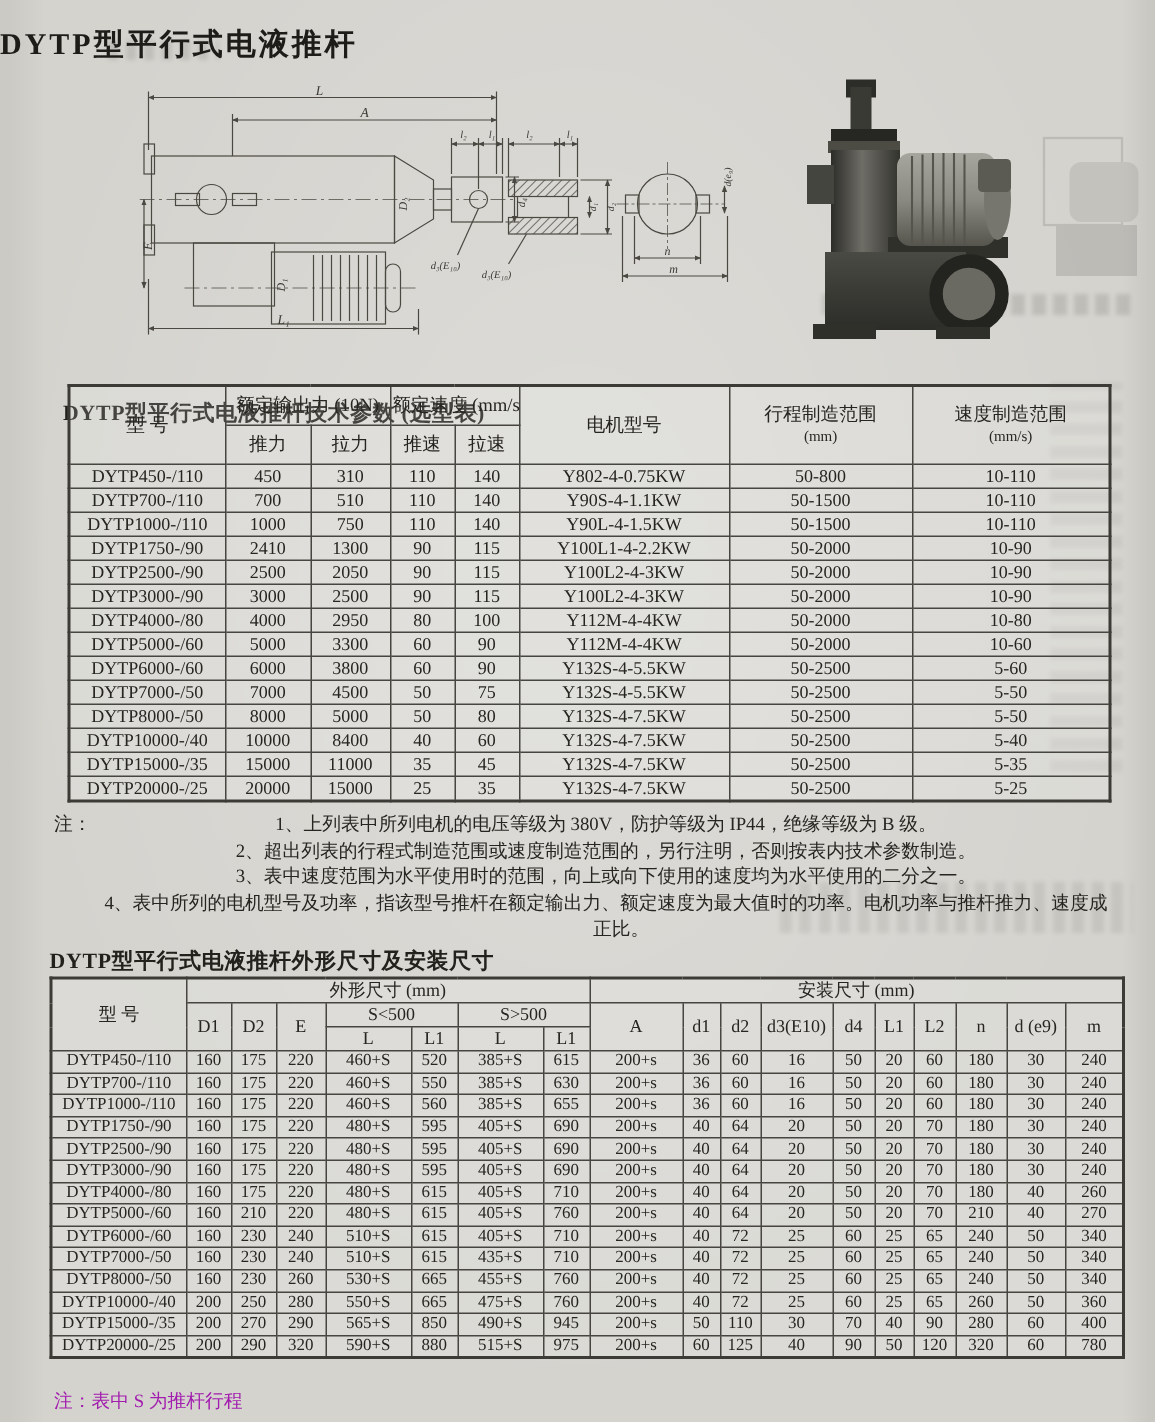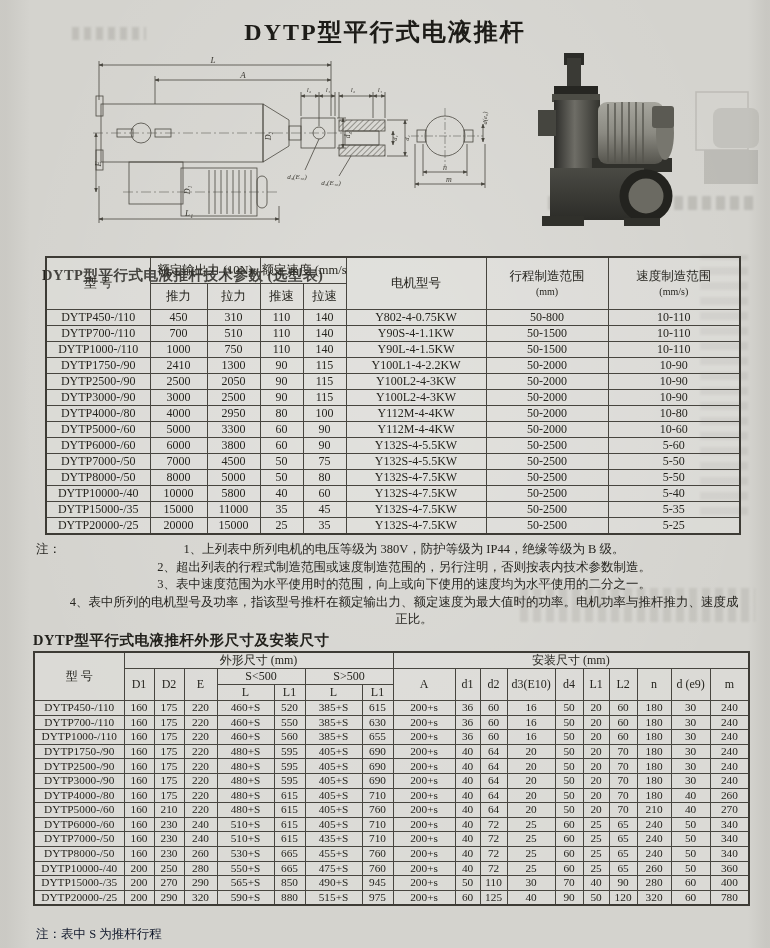--- a/index.html
+++ b/index.html
@@ -22,22 +22,22 @@
     background:repeating-linear-gradient(90deg,#4a4840 0 7px,transparent 7px 12px);}
   .smudge.s2{left:548px;top:196px;width:210px;height:14px;opacity:.16;
     background:repeating-linear-gradient(90deg,#4a4840 0 9px,transparent 9px 14px);}
   .smudge.s3{left:700px;top:255px;width:48px;height:260px;opacity:.07;
     background:repeating-linear-gradient(0deg,#4a4840 0 8px,transparent 8px 15px);}
   .smudge.s4{left:520px;top:588px;width:235px;height:34px;opacity:.10;
     background:repeating-linear-gradient(90deg,#4a4840 0 8px,transparent 8px 13px),
                repeating-linear-gradient(0deg,transparent 0 10px,#d4d3ce 10px 18px);}
 
   .main-title{
-    position:absolute;left:0;top:16px;width:100%;text-align:center;
-    font-size:24px;font-weight:bold;letter-spacing:2px;color:#1d1c18;font-family:Liberation Serif, serif;
+    position:absolute;left:0;top:16px;width:100%;text-align:left;
+    font-size:20px;font-weight:bold;letter-spacing:2px;color:#1d1c18;font-family:Liberation Serif, serif;
   }
   .drawing{position:absolute;left:93px;top:56px;width:440px;height:174px;}
   .photo{position:absolute;left:528px;top:50px;width:235px;height:182px;}
 
   .sec-title{position:absolute;font-size:14.5px;font-weight:bold;color:#22211c;letter-spacing:.5px;}
   .sec-title.t1t{left:42px;top:234px;margin-top:32px;}
   .sec-title.t2t{left:33px;top:631px;}
 
   table{border-collapse:collapse;table-layout:fixed;background:rgba(255,255,255,.16);}
   th,td{border:1px solid #47453f;text-align:center;vertical-align:middle;
@@ -49,21 +49,21 @@
   .dims th{font-size:12px;height:15px;line-height:1.1;}
   .dims td{font-size:11.3px;height:13.6px;line-height:1.0;}
   .unit-line{font-size:10px;}
 
   .notes{position:absolute;left:36px;top:541px;width:706px;font-size:12.5px;line-height:17.5px;color:#262520;}
   .notes .row{display:flex;}
   .notes .lab{flex:0 0 30px;}
   .notes ol{margin:0;padding:0;list-style:none;flex:1;text-align:center;}
   .notes li{padding-left:1.6em;text-indent:-1.6em;}
 
-  .footer-note{position:absolute;left:36px;top:926px;font-size:12.5px;color:#0f172a;}
+  .footer-note{position:absolute;left:36px;top:926px;font-size:12.5px;color:#a21caf;}
 
   svg text{font-family:"Liberation Serif","DejaVu Serif",serif;fill:#3c3a33;stroke:none;}
 </style>
 </head>
 <body>
 
 <div class="page">
 
   <div class="smudge s1"></div>
   <div class="smudge s2"></div>
@@ -375,21 +375,21 @@
           <td>5000</td>
           <td>50</td>
           <td>80</td>
           <td>Y132S-4-7.5KW</td>
           <td>50-2500</td>
           <td>5-50</td>
         </tr>
         <tr>
           <td>DYTP10000-/40</td>
           <td>10000</td>
-          <td>5800</td>
+          <td>8400</td>
           <td>40</td>
           <td>60</td>
           <td>Y132S-4-7.5KW</td>
           <td>50-2500</td>
           <td>5-40</td>
         </tr>
         <tr>
           <td>DYTP15000-/35</td>
           <td>15000</td>
           <td>11000</td>

